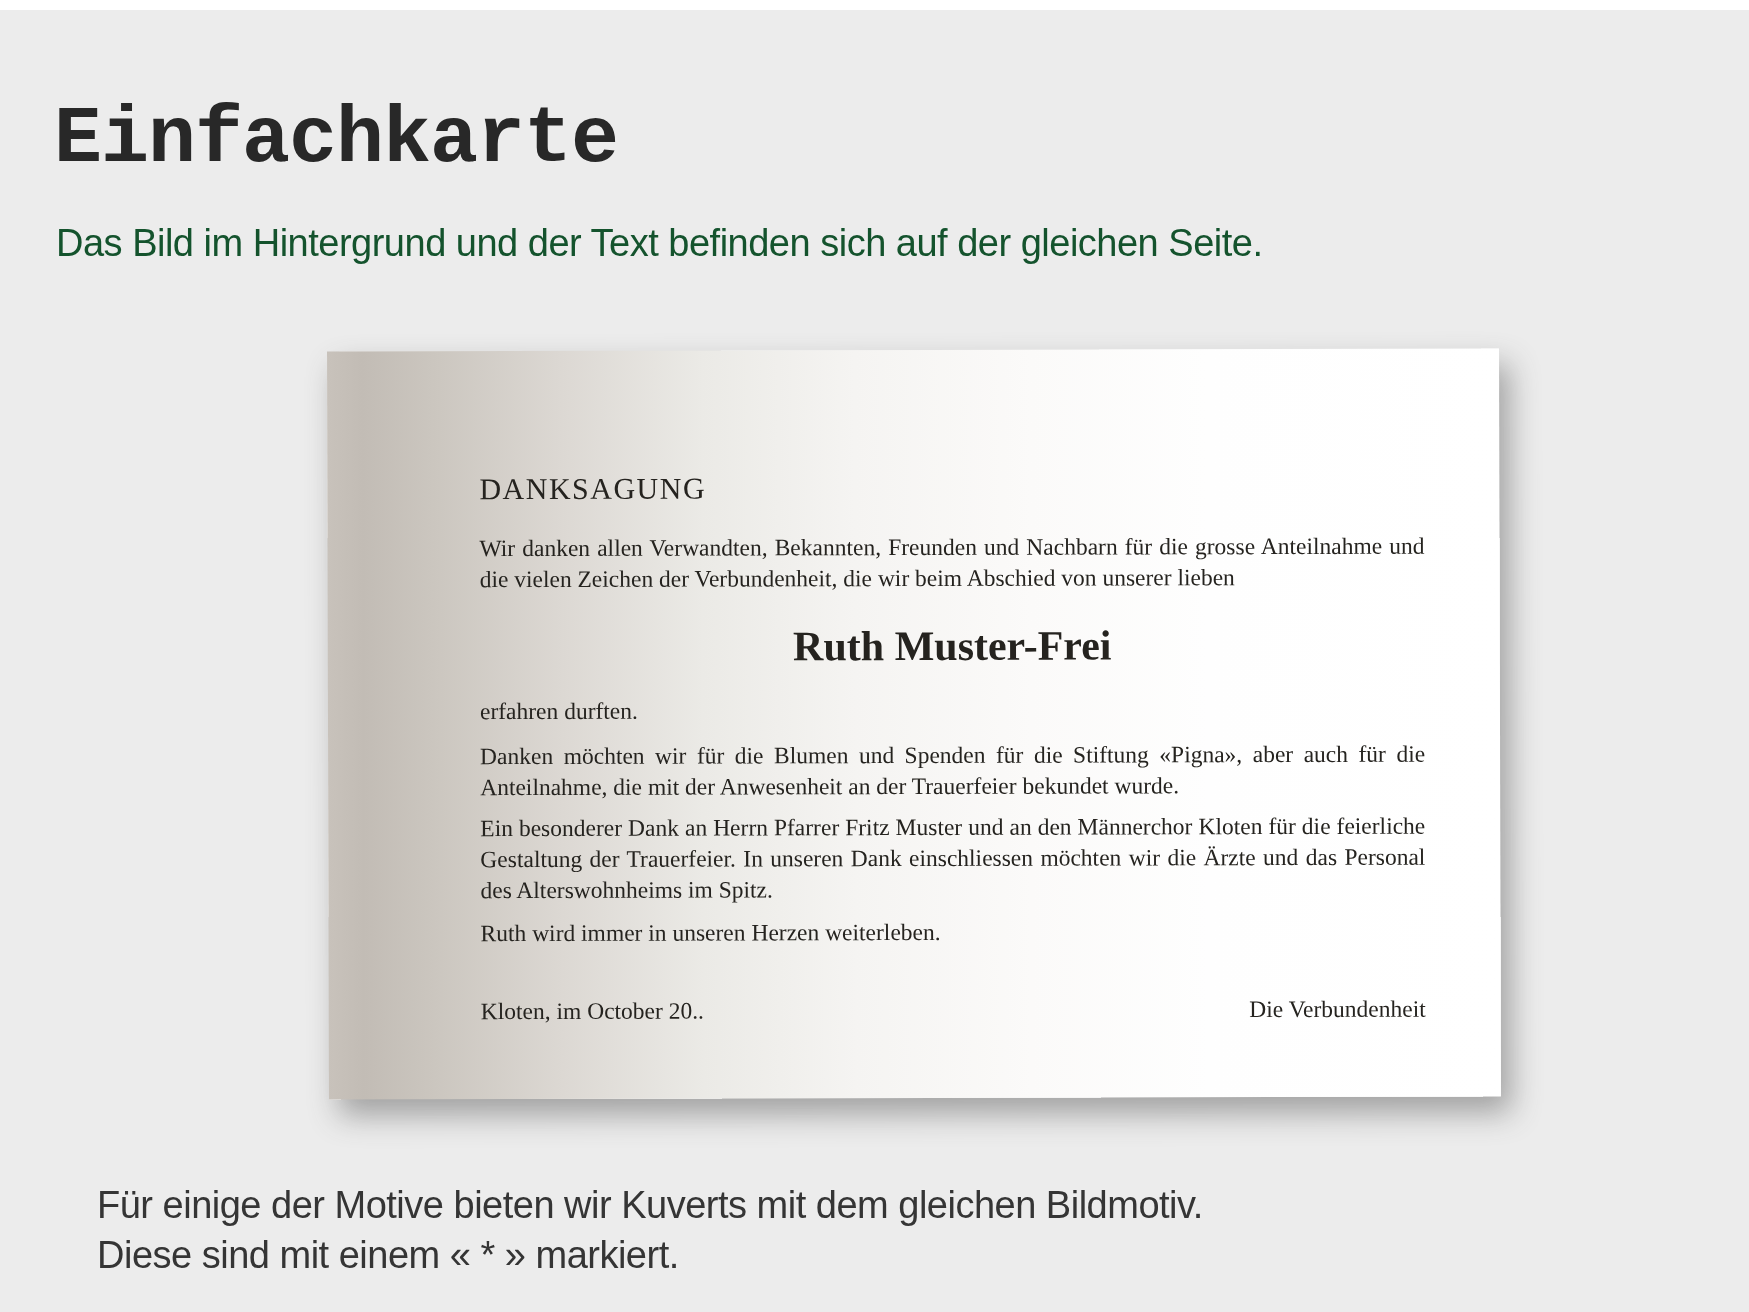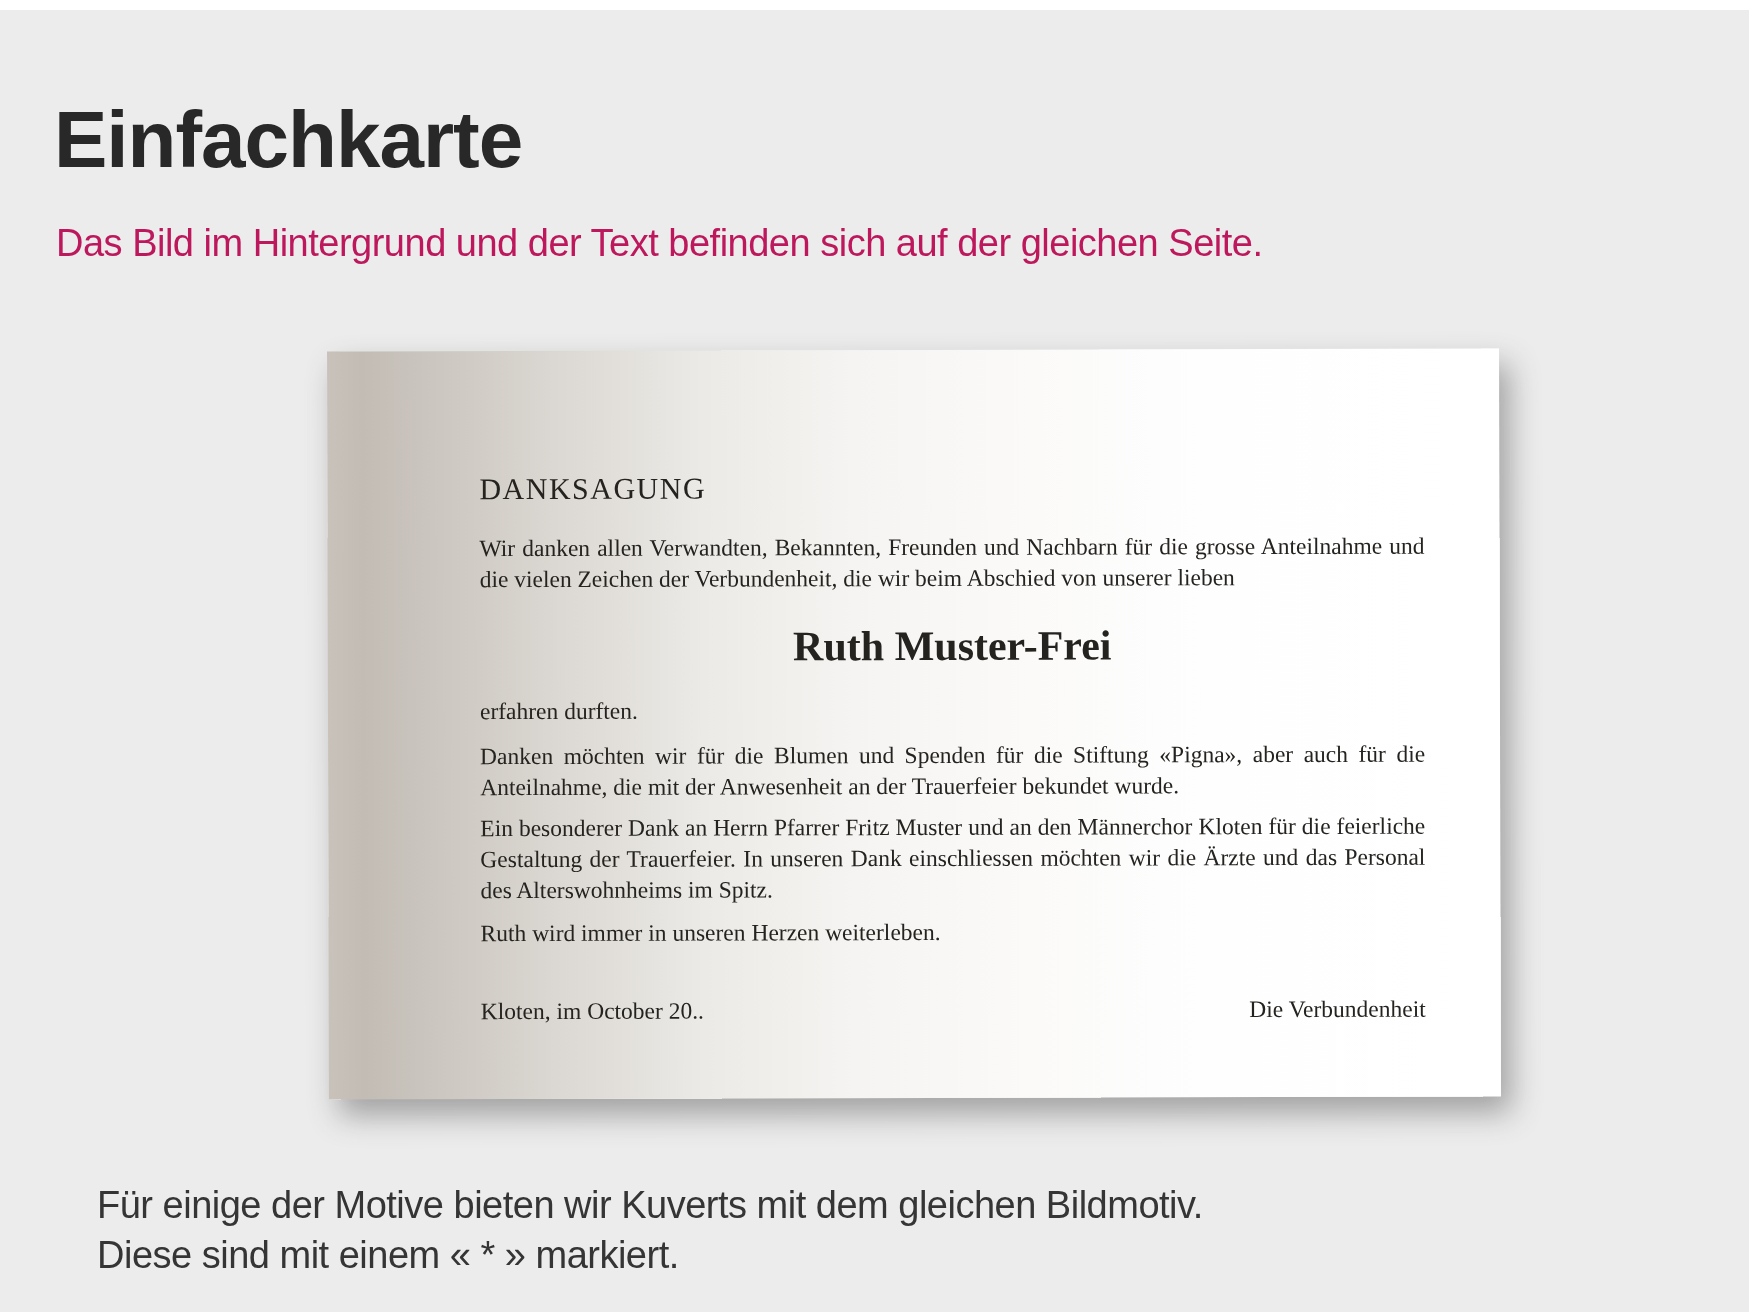--- a/index.html
+++ b/index.html
@@ -13,34 +13,34 @@
   }
   .top-strip {
     position: absolute;
     left: 0; top: 0;
     width: 1749px; height: 10px;
     background: #ffffff;
   }
   .page-title {
     position: absolute;
     left: 54px; top: 42px;
-    font-family: Liberation Sans, sans-serif;
+    font-family: Liberation Mono, monospace;
     font-weight: 700;
     font-size: 80px;
     line-height: 1.1;
     letter-spacing: -1px;
     color: #282828;
   }
   .intro-text {
     position: absolute;
     left: 56px; top: 218px;
     font-size: 38px;
     line-height: 50px;
     letter-spacing: -0.5px;
-    color: #be185d;
+    color: #14532d;
   }
   .card {
     position: absolute;
     left: 328px; top: 350px;
     width: 1172px; height: 748px;
     background: linear-gradient(90deg,
       #c8c2bb 0%,
       #c2bcb5 3%,
       #cbc6bf 9%,
       #dcd8d3 20%,

